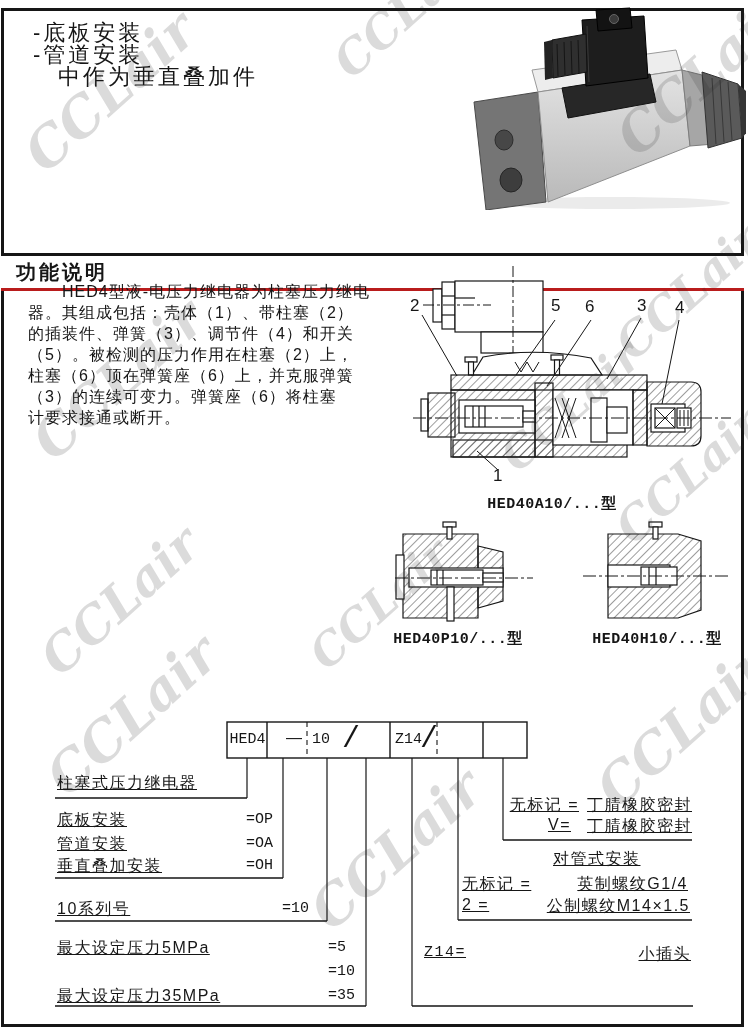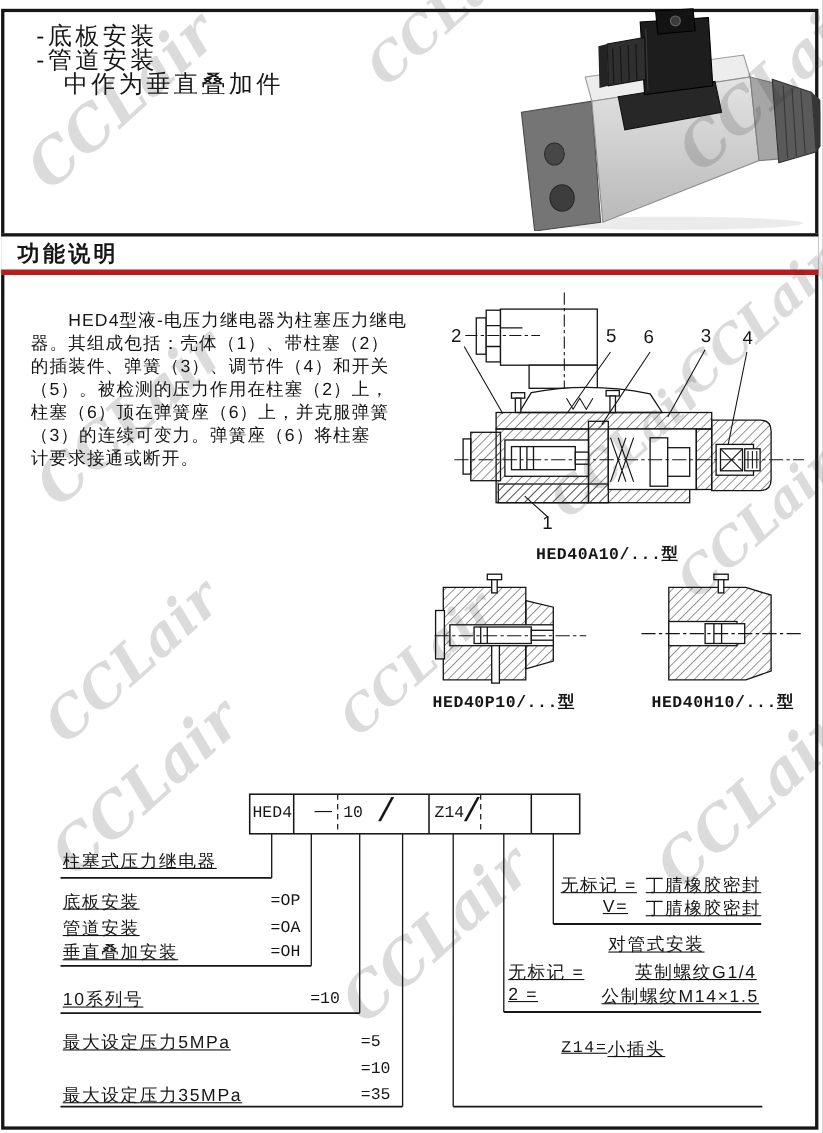--- a/index.html
+++ b/index.html
@@ -1,21 +1,21 @@
 <!DOCTYPE html>
 <html><head>
 <meta charset="utf-8">
 <style>
   html,body{margin:0;padding:0;background:#888;}
   .page{position:relative;width:748px;height:1030px;background:#ffffff;overflow:hidden;
         font-family:"Liberation Sans",sans-serif;color:#161616;}
   .abs{position:absolute;white-space:nowrap;}
   .page-border{position:absolute;left:1px;top:8px;right:4px;bottom:3px;border:3px solid #161616;pointer-events:none;}
-  .band{position:absolute;left:1px;right:4px;height:38px;border-top:3px solid #161616;border-bottom:5px solid #b91c1c;
-        background:#fff;display:flex;align-items:center;padding-left:15px;box-sizing:border-box;}
+  .band{position:absolute;left:1px;right:4px;height:38px;border-top:3px solid #161616;border-bottom:3px solid #b91c1c;
+        background:#fff;display:flex;align-items:center;padding-left:15px;box-sizing:border-box;margin-top:41px;}
   .band-title{font-size:20px;font-weight:bold;letter-spacing:3px;}
   .bullets{left:33px;top:22px;font-size:22px;line-height:22px;letter-spacing:3px;}
   .para{left:28px;top:281px;font-size:16px;line-height:21px;letter-spacing:1px;}
   .cap{font-family:"Liberation Mono",monospace;font-weight:bold;font-size:15px;text-align:center;letter-spacing:0.5px;}
   .cn16{font-size:16px;letter-spacing:1.5px;text-decoration:underline;}
   .code{font-family:"Liberation Mono",monospace;font-size:15px;}
   .callout{font-size:17px;font-family:"Liberation Sans",sans-serif;}
   .kv{display:flex;}
   .wm{position:absolute;font-family:"DejaVu Serif",serif;font-style:italic;font-weight:bold;
       color:rgba(40,40,40,0.17);transform:rotate(-42deg);pointer-events:none;z-index:5;line-height:1;}
@@ -243,21 +243,21 @@
   <div class="abs cn16" style="left:553px;top:849px">对管式安装</div>
   <div class="abs cn16 kv" style="left:462px;top:874px;width:226px;justify-content:space-between">
     <span>无标记 =</span>
     <span>英制螺纹G1/4</span>
   </div>
   <div class="abs cn16 kv" style="left:462px;top:896px;width:228px;justify-content:space-between">
     <span>2 =</span>
     <span>公制螺纹M14×1.5</span>
   </div>
 
-  <div class="abs cn16 kv" style="left:424px;top:944px;width:267px;justify-content:center">
+  <div class="abs cn16 kv" style="left:424px;top:944px;width:267px;justify-content:space-between">
     <span class="code" style="font-size:15px">Z14=</span>
     <span>小插头</span>
   </div>
 
   <div class="wm" style="left:6px;top:64px;font-size:54px">CCLair</div>
   <div class="wm" style="left:318px;top:-14px;font-size:46px">CCLair</div>
   <div class="wm" style="left:598px;top:48px;font-size:54px">CCLair</div>
   <div class="wm" style="left:14px;top:352px;font-size:54px">CCLair</div>
   <div class="wm" style="left:600px;top:268px;font-size:46px">CCLair</div>
   <div class="wm" style="left:486px;top:384px;font-size:44px">CCLair</div>

